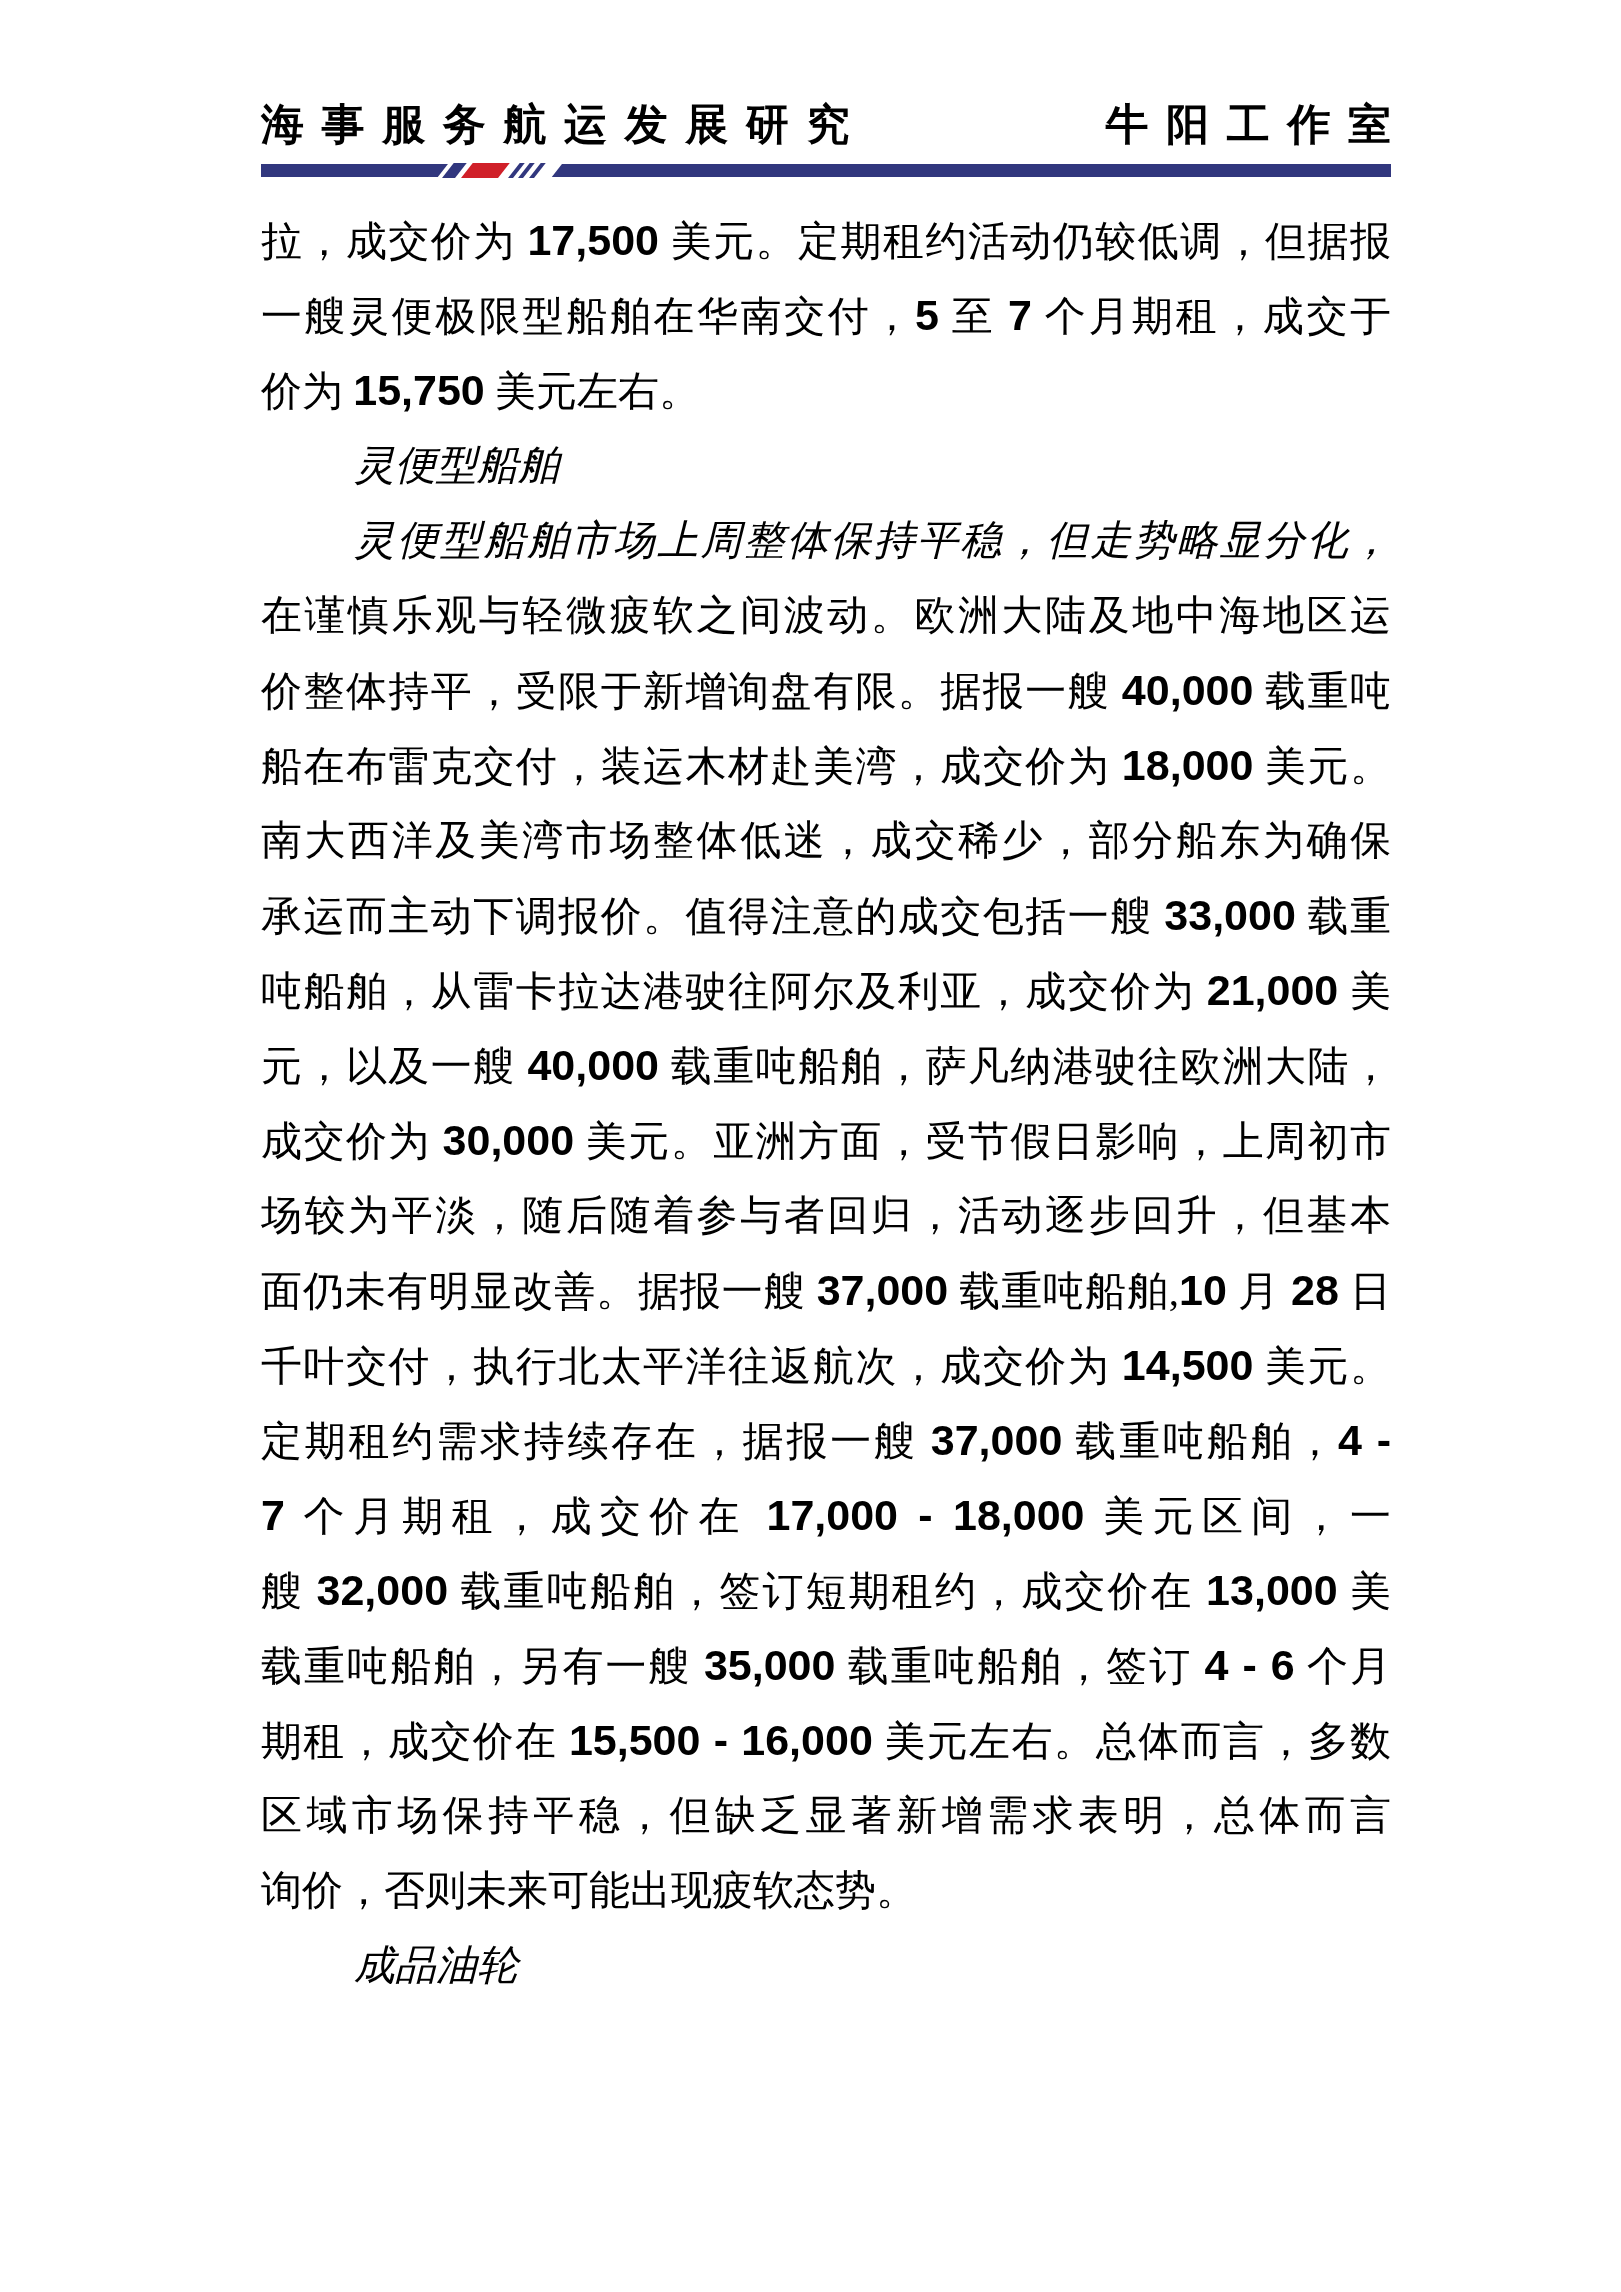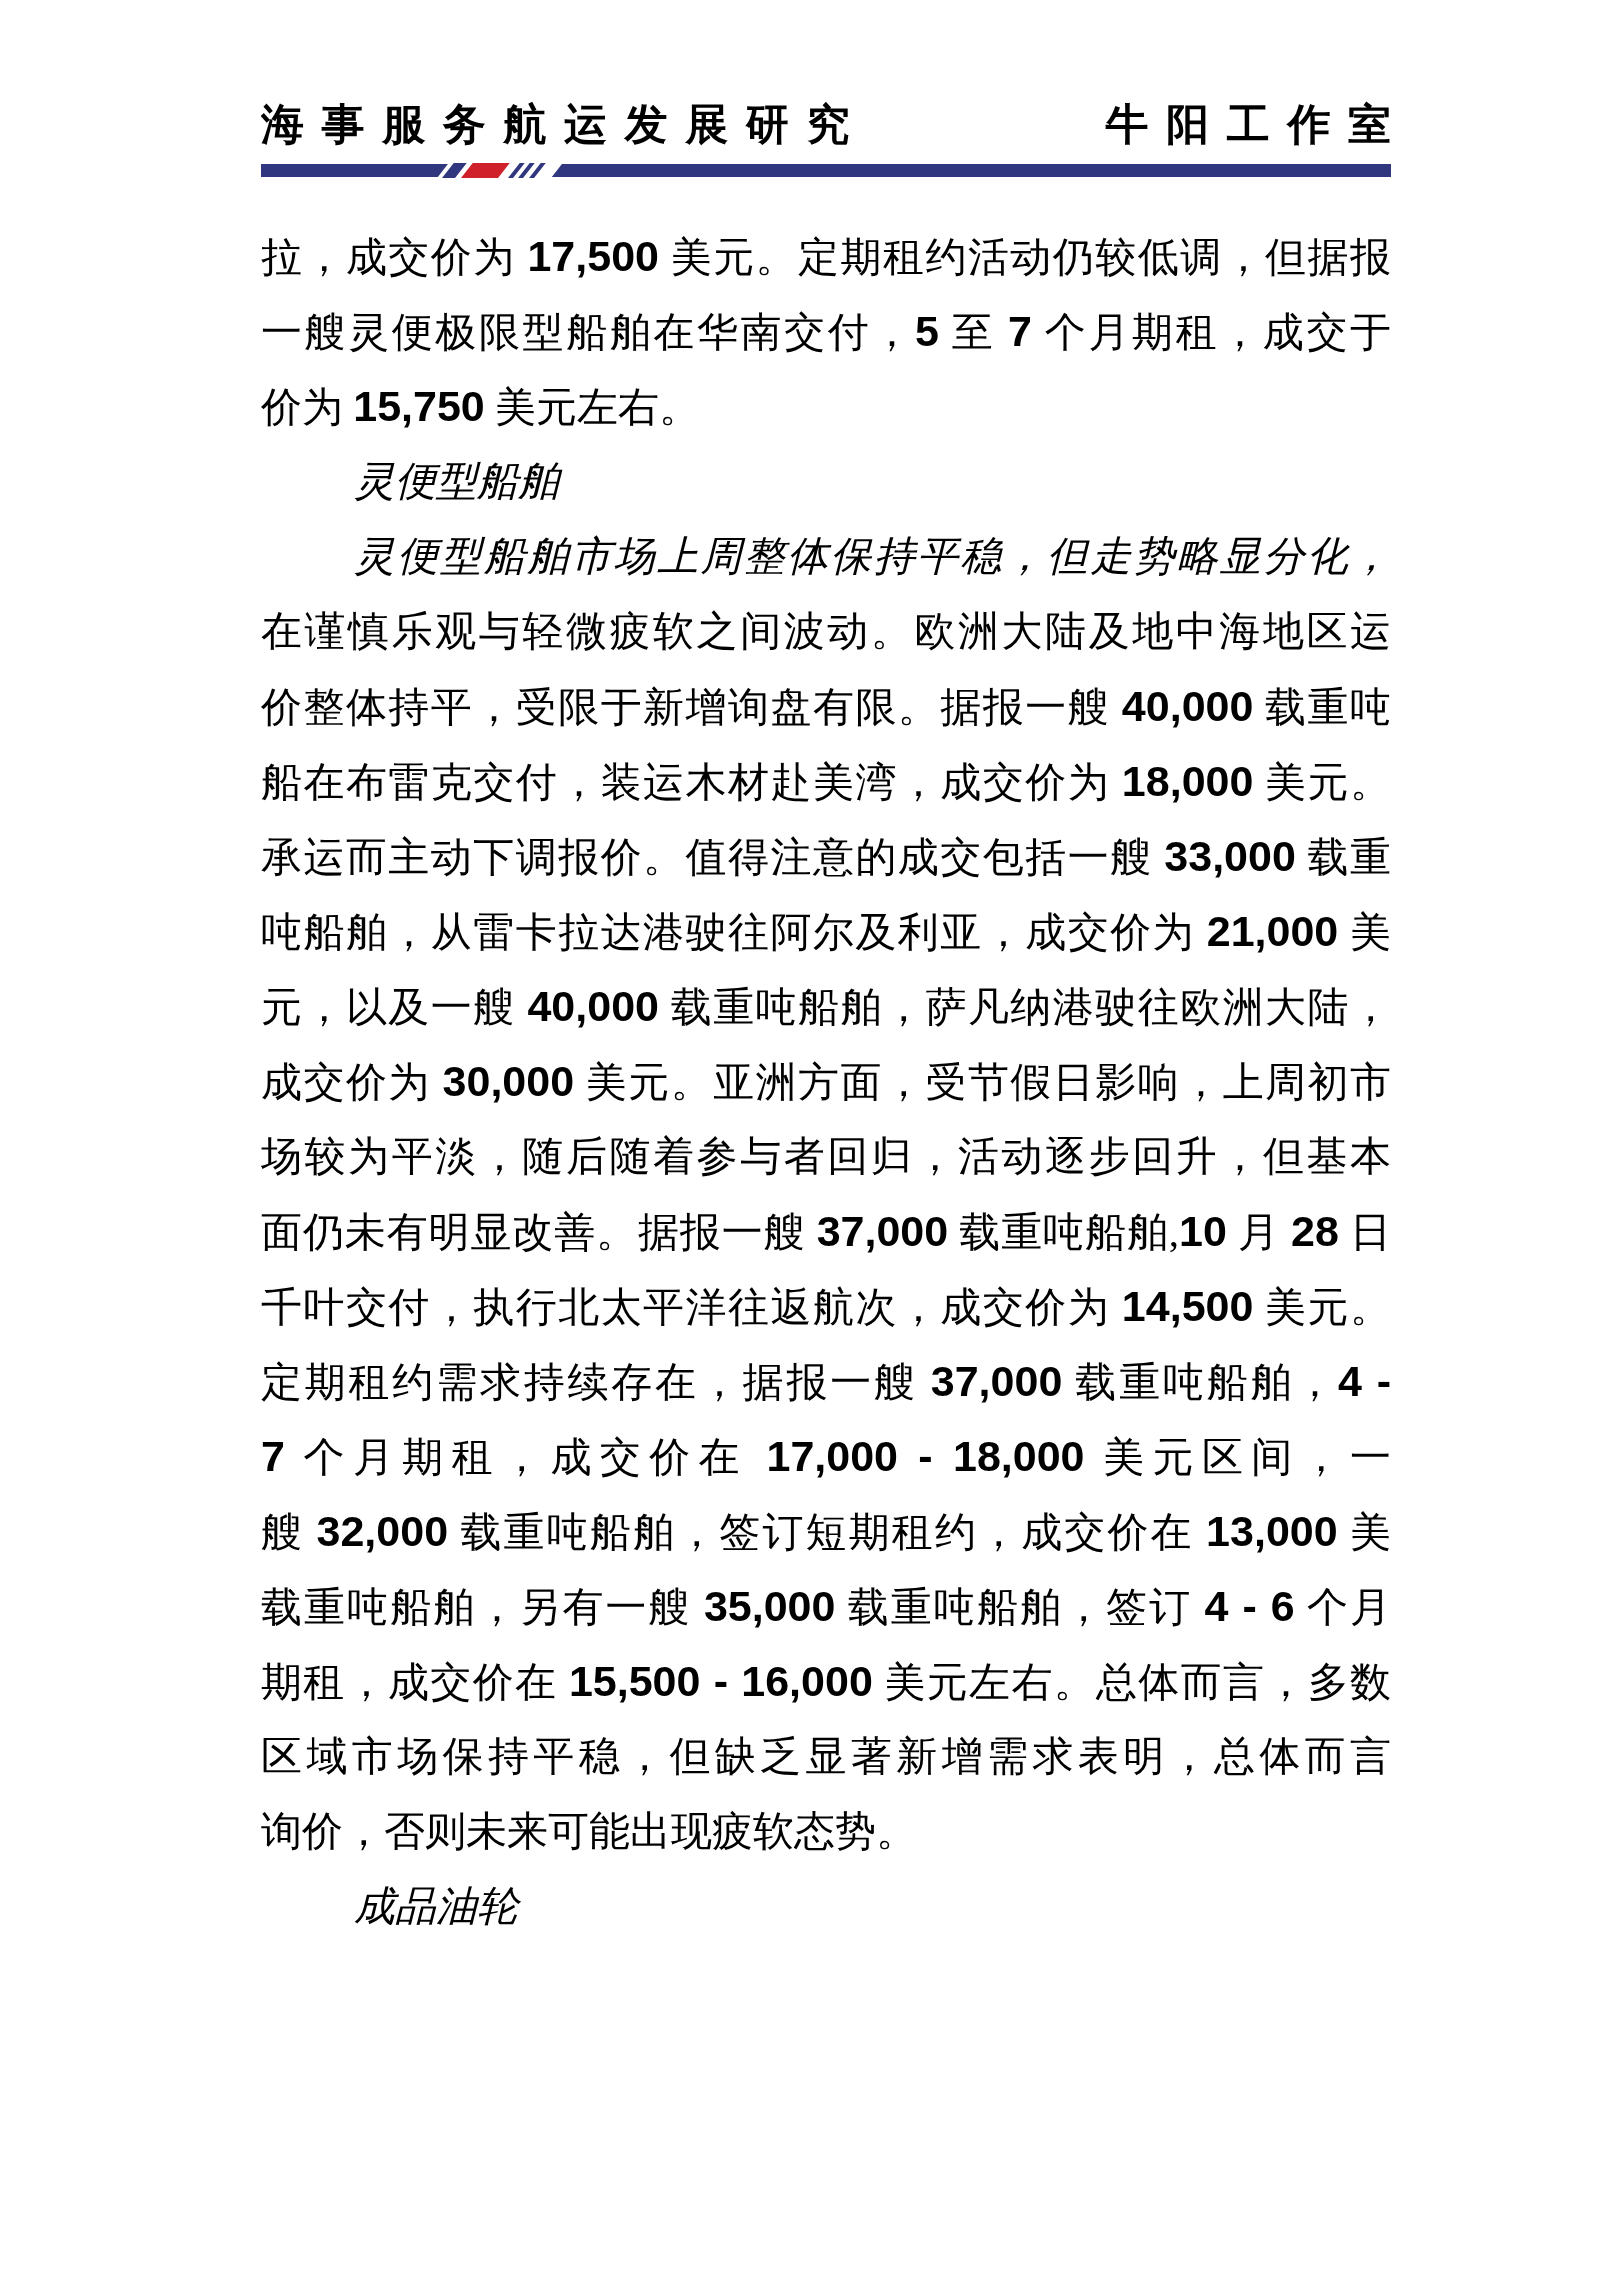--- a/index.html
+++ b/index.html
@@ -34,21 +34,21 @@
   }
   .rule-decor > div { position:absolute; top:0; bottom:0; }
   .d-navy1 { left:4.9px;  width:12.7px; background:var(--navy,#31377e); }
   .d-red   { left:23.5px; width:37px; background:var(--red,#d02029); }
   .d-s1    { left:71px; width:4.9px;  background:var(--navy,#31377e); }
   .d-s2    { left:81px; width:4.9px;  background:var(--navy,#31377e); }
   .d-s3    { left:92px; width:4.9px;  background:var(--navy,#31377e); }
   
   .content {
     position:absolute; left:245px; top:217px; width:1130px;
-    font-size:41px; line-height:78px;
+    font-size:41px; line-height:46px;
   }
   .line { height:75px; overflow:hidden; }
   .line.justify {
     text-align:justify;
     text-align-last:justify;
     text-justify:inter-character;
   }
   .line.indent { padding-left:93px;font-style:italic; }
   .num {
     font-family:"Liberation Sans","DejaVu Sans",sans-serif;
@@ -77,20 +77,21 @@
 
   <div class="content" id="content">
       <div class="line justify"><span class="cn">拉，成交价为 </span><span class="num">17,500</span><span class="cn"> 美元。定期租约活动仍较低调，但据报</span></div>
       <div class="line justify"><span class="cn">一艘灵便极限型船舶在华南交付，</span><span class="num">5</span><span class="cn"> 至 </span><span class="num">7</span><span class="cn"> 个月期租，成交于</span></div>
       <div class="line"><span class="cn">价为 </span><span class="num">15,750</span><span class="cn"> 美元左右。</span></div>
       <div class="line indent"><span class="cn">灵便型船舶</span></div>
       <div class="line justify indent"><span class="cn">灵便型船舶市场上周整体保持平稳，但走势略显分化，</span></div>
       <div class="line justify"><span class="cn">在谨慎乐观与轻微疲软之间波动。欧洲大陆及地中海地区运</span></div>
       <div class="line justify"><span class="cn">价整体持平，受限于新增询盘有限。据报一艘 </span><span class="num">40,000</span><span class="cn"> 载重吨</span></div>
       <div class="line justify"><span class="cn">船在布雷克交付，装运木材赴美湾，成交价为 </span><span class="num">18,000</span><span class="cn"> 美元。</span></div>
+      <div class="line justify"><span class="cn">南大西洋及美湾市场整体低迷，成交稀少，部分船东为确保</span></div>
       <div class="line justify"><span class="cn">承运而主动下调报价。值得注意的成交包括一艘 </span><span class="num">33,000</span><span class="cn"> 载重</span></div>
       <div class="line justify"><span class="cn">吨船舶，从雷卡拉达港驶往阿尔及利亚，成交价为 </span><span class="num">21,000</span><span class="cn"> 美</span></div>
       <div class="line justify"><span class="cn">元，以及一艘 </span><span class="num">40,000</span><span class="cn"> 载重吨船舶，萨凡纳港驶往欧洲大陆，</span></div>
       <div class="line justify"><span class="cn">成交价为 </span><span class="num">30,000</span><span class="cn"> 美元。亚洲方面，受节假日影响，上周初市</span></div>
       <div class="line justify"><span class="cn">场较为平淡，随后随着参与者回归，活动逐步回升，但基本</span></div>
       <div class="line justify"><span class="cn">面仍未有明显改善。据报一艘 </span><span class="num">37,000</span><span class="cn"> 载重吨船舶,</span><span class="num">10</span><span class="cn"> 月 </span><span class="num">28</span><span class="cn"> 日</span></div>
       <div class="line justify"><span class="cn">千叶交付，执行北太平洋往返航次，成交价为 </span><span class="num">14,500</span><span class="cn"> 美元。</span></div>
       <div class="line justify"><span class="cn">定期租约需求持续存在，据报一艘 </span><span class="num">37,000</span><span class="cn"> 载重吨船舶，</span><span class="num">4 -</span></div>
       <div class="line justify"><span class="num">7</span><span class="cn"> 个月期租，成交价在 </span><span class="num">17,000 - 18,000</span><span class="cn"> 美元区间，一</span></div>
       <div class="line justify"><span class="cn">艘 </span><span class="num">32,000</span><span class="cn"> 载重吨船舶，签订短期租约，成交价在 </span><span class="num">13,000</span><span class="cn"> 美</span></div>

